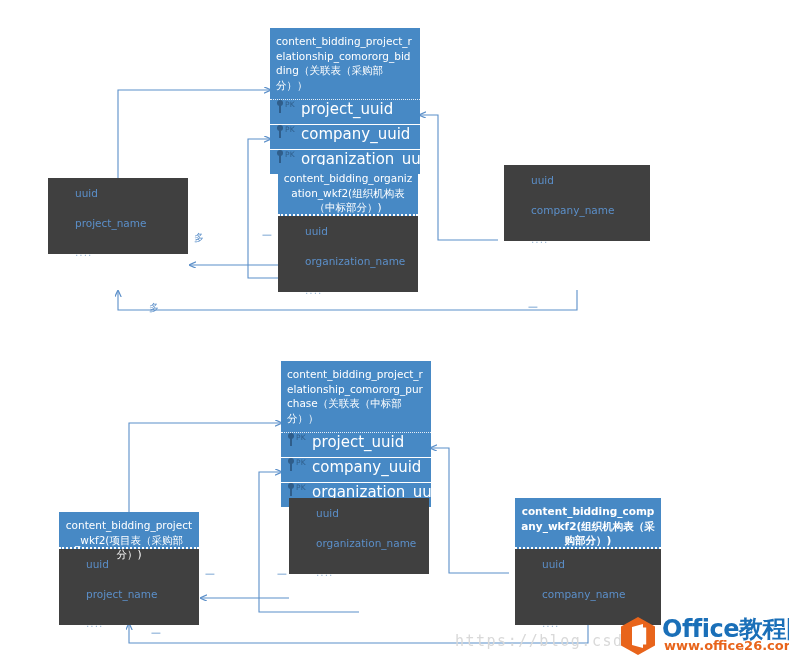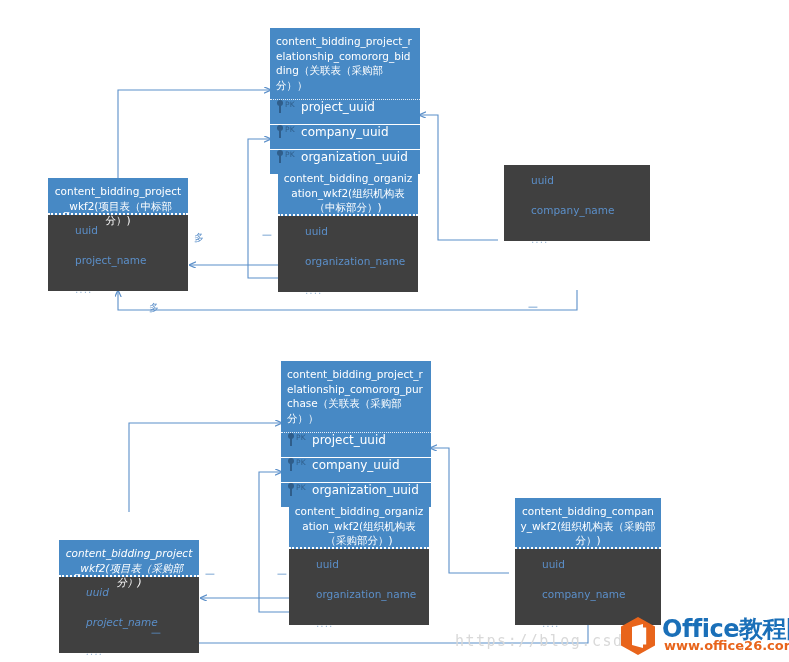--- a/index.html
+++ b/index.html
@@ -54,21 +54,21 @@
   .rel .key:before{
     content:"";position:absolute;left:1px;top:0;width:6px;height:6px;
     border-radius:50%;background:#2f5d8a;
   }
   .rel .key:after{
     content:"";position:absolute;left:3px;top:5px;width:2px;height:8px;
     background:#2f5d8a;
     box-shadow:2px 3px 0 -1px #2f5d8a, 2px 6px 0 -1px #2f5d8a;
   }
   .rel .pk{font-size:7.5px;color:#2f5d8a;margin-right:6px;letter-spacing:.3px;}
-  .rel .fname{font-size:12px;color:#ffffff;}
+  .rel .fname{font-size:15px;color:#ffffff;}
 
   
   .card{
     position:absolute;color:#5b8fc9;font-size:10px;
     font-family:"DejaVu Sans","Liberation Sans",sans-serif;
     white-space:nowrap;
   }
 
   
   .wm-url{
@@ -137,21 +137,20 @@
       <span class="fname">company_uuid</span>
     </div>
     <div class="row">
       <span class="key"></span>
       <span class="pk">PK</span>
       <span class="fname">organization_uuid</span>
     </div>
   </div>
 
   <div class="tbl" style="left:48px;top:178px;width:140px;">
-    <div class="hdr" style="height:37px;">content_bidding_project_wkf2(项目表（中标部分）)</div>
     <div class="body" style="height:76px;">
       <div class="fld">uuid</div>
       <div class="fld">project_name</div>
       <div class="fld dots">....</div>
     </div>
   </div>
 
   <div class="tbl" style="left:278px;top:165px;width:140px;">
     <div class="hdr" style="height:51px;">content_bidding_organization_wkf2(组织机构表（中标部分）)</div>
     <div class="body" style="height:76px;">
@@ -168,58 +167,57 @@
       <div class="fld dots">....</div>
     </div>
   </div>
 
   <div class="card" style="left:194px;top:231px;">多</div>
   <div class="card" style="left:262px;top:229px;">一</div>
   <div class="card" style="left:149px;top:301px;">多</div>
   <div class="card" style="left:528px;top:301px;">一</div>
 
   <div class="rel" style="left:281px;top:361px;width:150px;">
-    <div class="hdr">content_bidding_project_relationship_comororg_purchase（关联表（采购部分））</div>
+    <div class="hdr">content_bidding_project_relationship_comororg_purchase（关联表（中标部分））</div>
     <div class="row first">
       <span class="key"></span>
       <span class="pk">PK</span>
       <span class="fname">project_uuid</span>
     </div>
     <div class="row">
       <span class="key"></span>
       <span class="pk">PK</span>
       <span class="fname">company_uuid</span>
     </div>
     <div class="row">
       <span class="key"></span>
       <span class="pk">PK</span>
       <span class="fname">organization_uuid</span>
     </div>
   </div>
 
-  <div class="tbl" style="left:59px;top:540px;width:140px;font-style:italic;">
+  <div class="tbl" style="left:59px;top:512px;width:140px;">
     <div class="hdr" style="height:37px;">content_bidding_project_wkf2(项目表（采购部分）)</div>
     <div class="body" style="height:76px;">
       <div class="fld">uuid</div>
       <div class="fld">project_name</div>
       <div class="fld dots">....</div>
     </div>
   </div>
 
   <div class="tbl" style="left:289px;top:498px;width:140px;">
-    <div class="hdr" style="height:51px;">content_bidding_organization_wkf2(组织机构表（采购部分）)</div>
     <div class="body" style="height:76px;">
       <div class="fld">uuid</div>
       <div class="fld">organization_name</div>
       <div class="fld dots">....</div>
     </div>
   </div>
 
   <div class="tbl" style="left:515px;top:498px;width:146px;">
-    <div class="hdr" style="height:51px;">content_bidding_company_wkf2(组织机构表（采购部分）)</div>
+    <div class="hdr" style="height:51px;font-weight:bold;">content_bidding_company_wkf2(组织机构表（采购部分）)</div>
     <div class="body" style="height:76px;">
       <div class="fld">uuid</div>
       <div class="fld">company_name</div>
       <div class="fld dots">....</div>
     </div>
   </div>
 
   <div class="card" style="left:205px;top:568px;">一</div>
   <div class="card" style="left:277px;top:568px;">一</div>
   <div class="card" style="left:151px;top:627px;">一</div>

